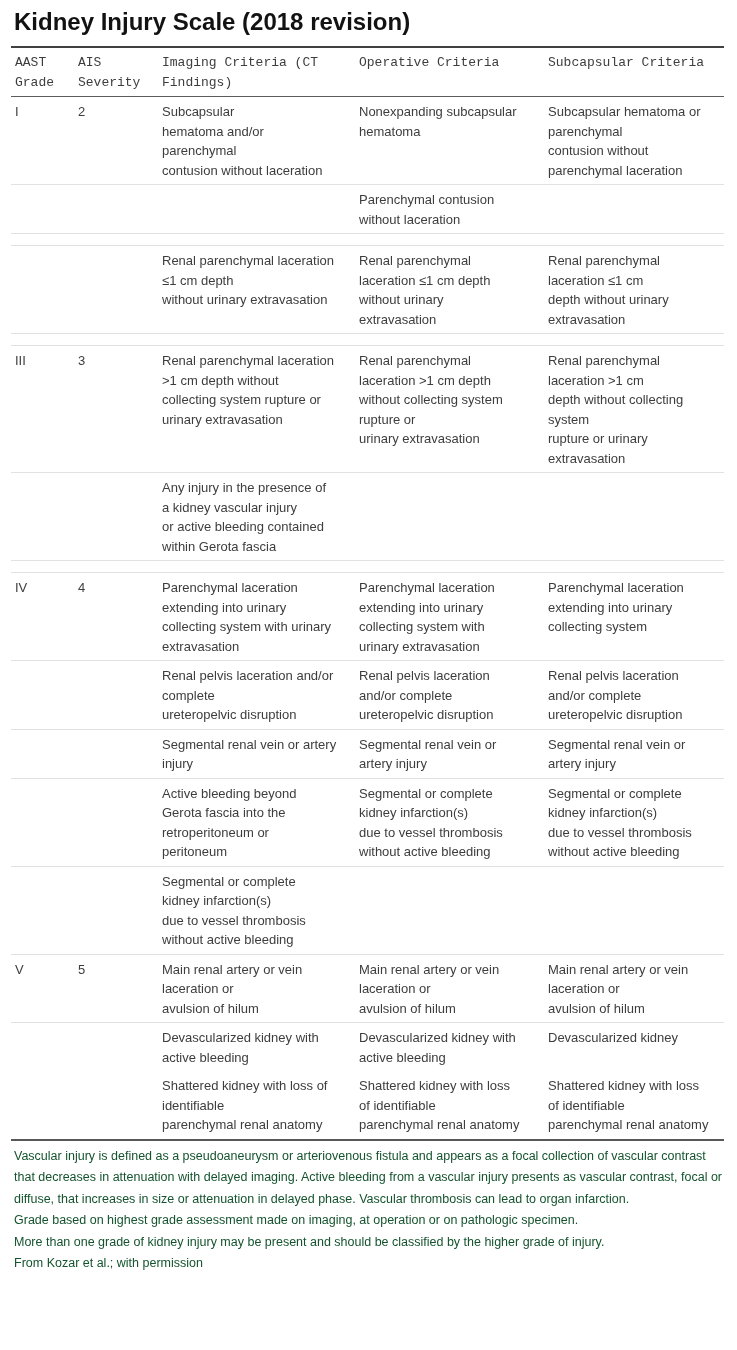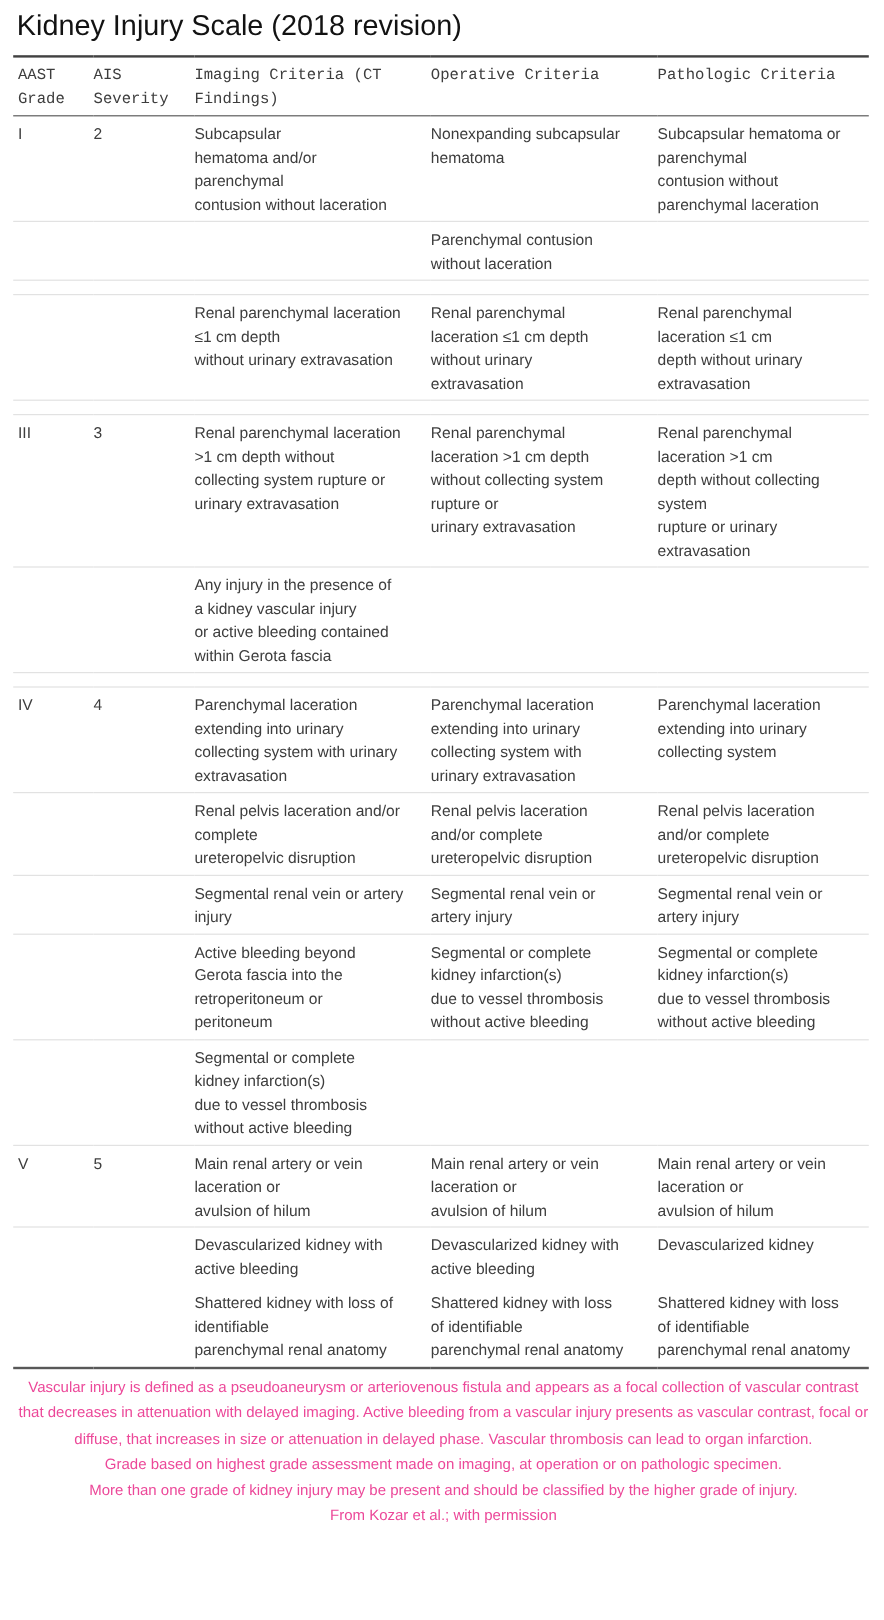--- a/index.html
+++ b/index.html
@@ -10,21 +10,21 @@
     font-family: "Liberation Sans", "DejaVu Sans", sans-serif;
     color: #3d3d3d;
   }
   .page {
     width: 737px;
     box-sizing: border-box;
     padding: 6px 10px 8px 10px;
   }
   h1.title {
     font-size: 24px;
-    font-weight: normal;
+    font-weight: bold;
     color: #121212;
     margin: 2px 0 10px 4px;
     letter-spacing: 0;
   }
   table.injury-table {
     border-collapse: collapse;
     table-layout: fixed;
     width: 713px;
     margin-left: 1px;
     border-top: 2px solid #414141;
@@ -60,23 +60,22 @@
   tbody tr.no-top td {
     border-top: none;
   }
   .footnotes {
     margin: 5px 2px 0 4px;
   }
   .footnotes p {
     margin: 0;
     font-size: 12.5px;
     line-height: 21.5px;
-    color: #ec4899;
+    color: #14532d;
     white-space: normal;
-    text-align: center;
   }
 </style>
 </head>
 <body>
 
 <div class="page">
   <h1 class="title">Kidney Injury Scale (2018 revision)</h1>
 
   <table class="injury-table">
     <colgroup>
@@ -87,21 +86,21 @@
       <col style="width:176px">
     </colgroup>
     <thead>
       <tr>
           <th>AAST
 Grade</th>
           <th>AIS
 Severity</th>
           <th>Imaging Criteria (CT Findings)</th>
           <th>Operative Criteria</th>
-          <th>Pathologic Criteria</th>
+          <th>Subcapsular Criteria</th>
         </tr>
     </thead>
     <tbody>
         <tr>
           <td>I</td>
           <td>2</td>
           <td>Subcapsular
 hematoma and/or
 parenchymal
 contusion without laceration</td>

